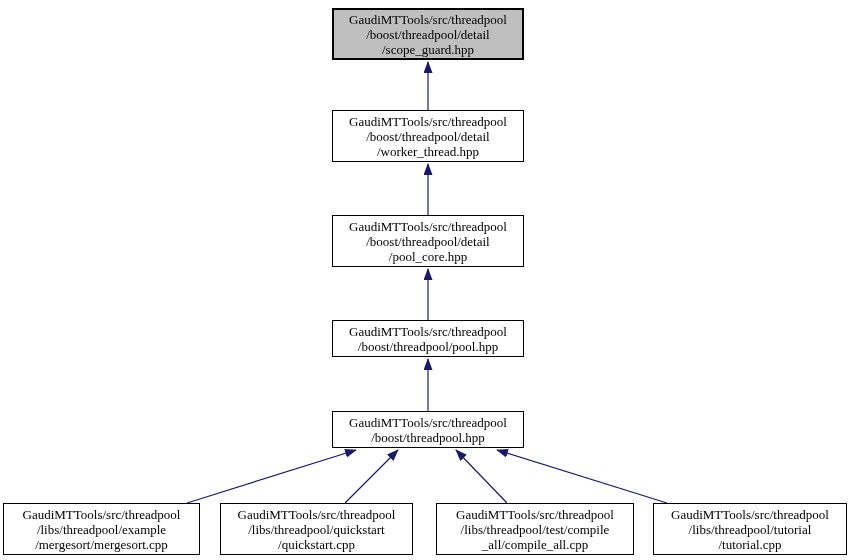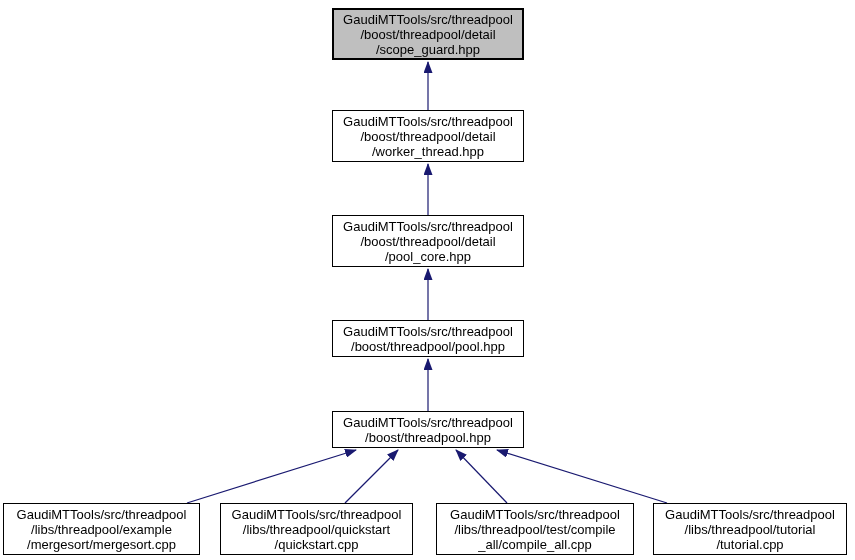--- a/index.html
+++ b/index.html
@@ -49,20 +49,21 @@
   }
   .node--highlight {
     background: var(--highlight-fill);
     border-width: 2px;
     cursor: default;
   }
   .node-label {
     white-space: pre-line;
     display: block;
     width: 100%;
+    font-family: Liberation Serif, serif;
   }
 </style>
 </head>
 <body>
 
 <div class="graph-canvas">
 
   <svg class="edge-layer" width="855" height="560" viewBox="0 0 855 560" aria-hidden="true">
     <defs>
       <marker id="arrowhead" markerWidth="12" markerHeight="9" refX="11" refY="4.5" orient="auto" markerUnits="userSpaceOnUse">

